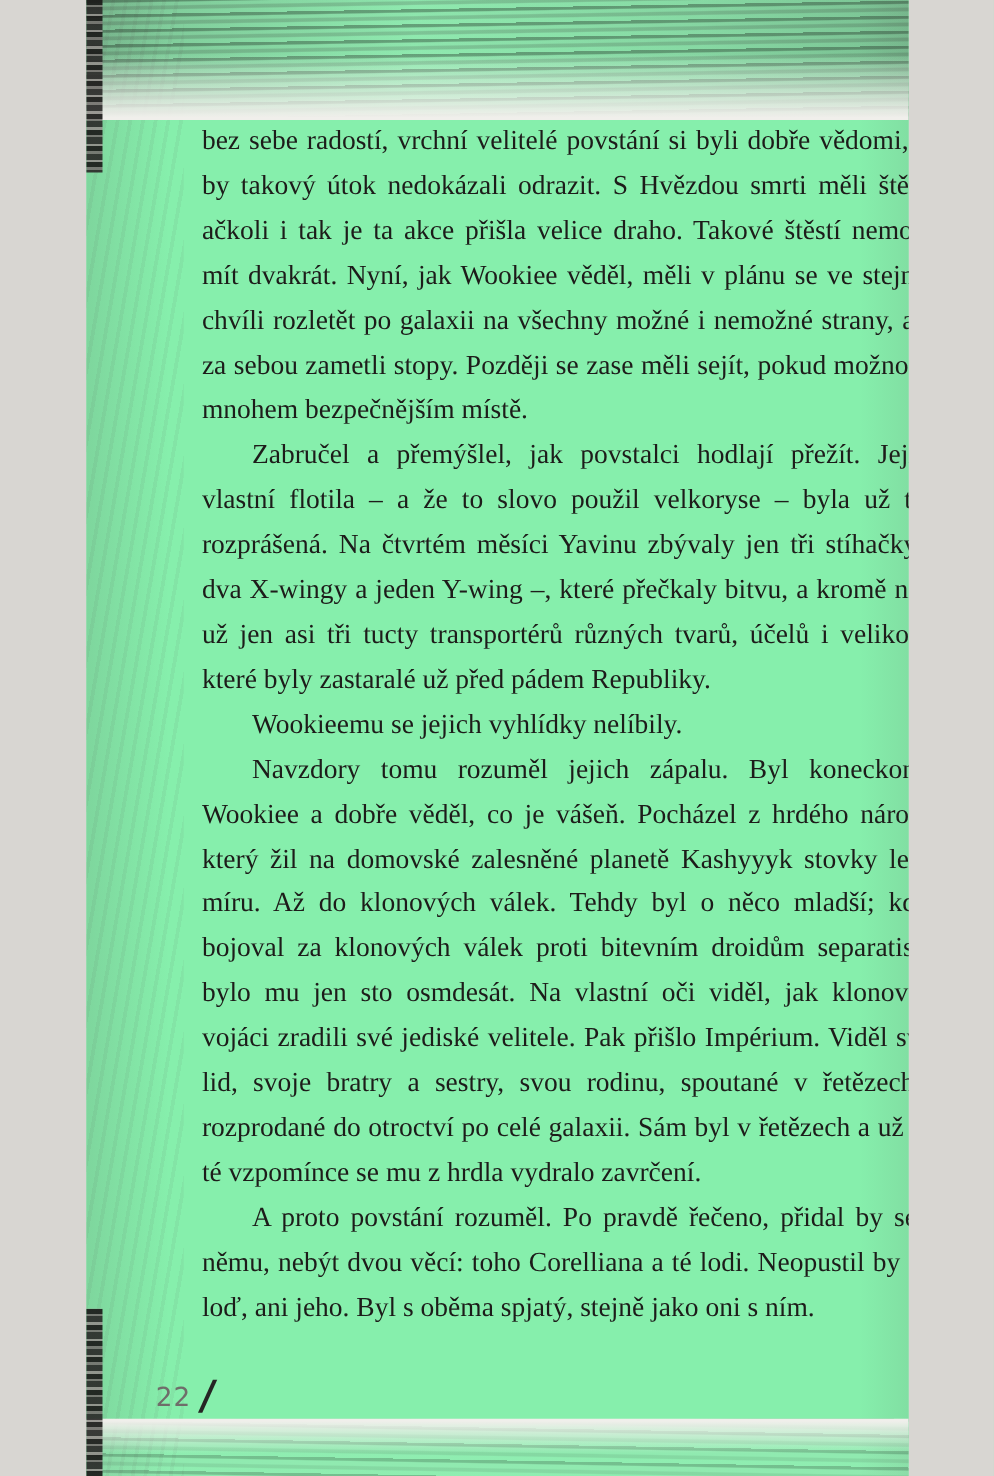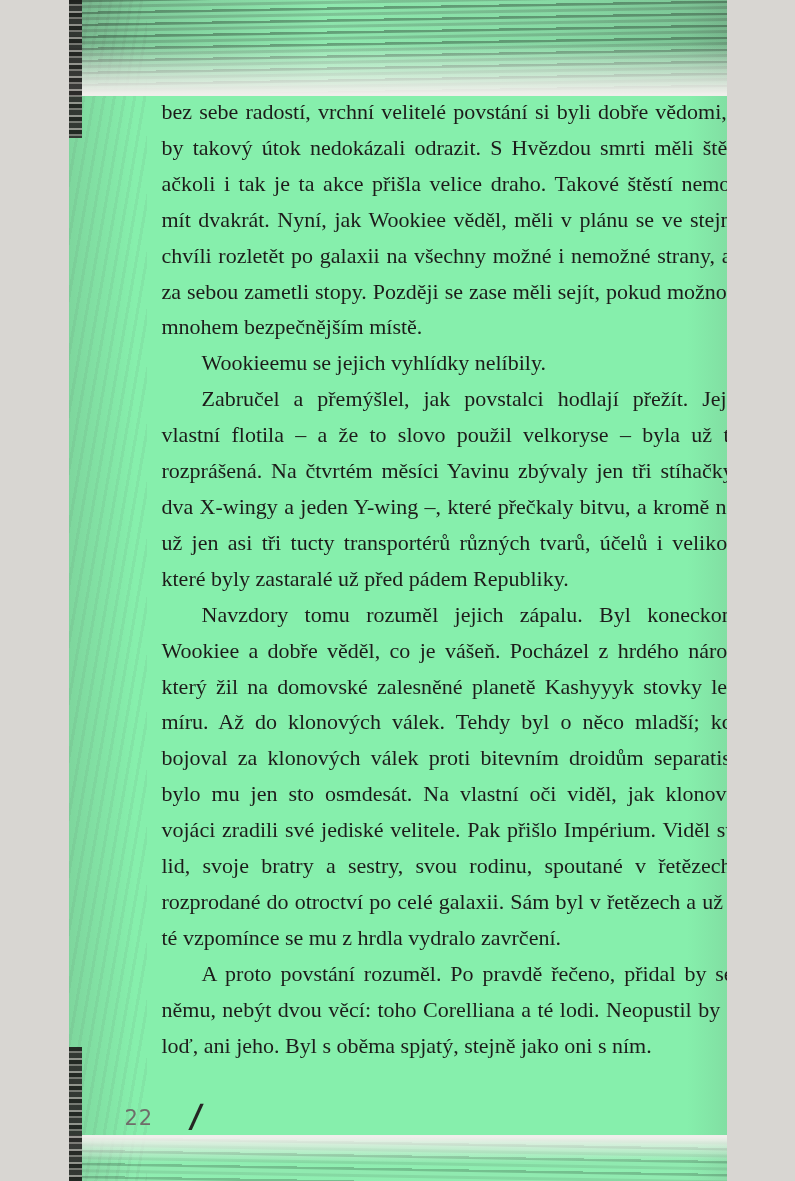--- a/index.html
+++ b/index.html
@@ -60,21 +60,20 @@
     font-size:22px;line-height:35.9px;color:#1d1c1a;
     text-align:justify;
   }
   .para{margin:0;}
   .para.indent{text-indent:40px;}
   
   .footer{
     position:absolute;left:56px;top:1101px;height:34px;
     display:flex;align-items:center;
     font-family:"DejaVu Sans","Liberation Sans",sans-serif;
-    gap:30px;
   }
   .page-num{font-size:21px;color:#6f6d6a;letter-spacing:1px;}
   .slash{
     font-size:32px;color:#262524;font-weight:bold;
     margin:0 3px 0 7px;transform:skewX(-8deg) translateY(-2px);
   }
   .book-title{
     font-size:16.5px;font-weight:bold;color:#161616;
     letter-spacing:1.7px;margin-left:4px;
   }
@@ -86,22 +85,22 @@
 
   <div class="edge-left"></div>
   <div class="edge-right"></div>
   <div class="streaks-top"></div>
   <div class="streaks-bottom"></div>
   <div class="barcode barcode-top"></div>
   <div class="barcode barcode-bottom"></div>
 
   <div class="body-text">
       <p class="para">bez sebe radostí, vrchní velitelé povstání si byli dobře vědomi, že by takový útok nedokázali odrazit. S Hvězdou smrti měli štěstí, ačkoli i tak je ta akce přišla velice draho. Takové štěstí nemohli mít dvakrát. Nyní, jak Wookiee věděl, měli v plánu se ve stejnou chvíli rozletět po galaxii na všechny možné i nemožné strany, aby za sebou zametli stopy. Později se zase měli sejít, pokud možno na mnohem bezpečnějším místě.</p>
+      <p class="para indent">Zabručel a přemýšlel, jak povstalci hodlají přežít. Jejich vlastní flotila – a že to slovo použil velkoryse – byla už teď rozprášená. Na čtvrtém měsíci Yavinu zbývaly jen tři stíhačky – dva X-wingy a jeden Y-wing –, které přečkaly bitvu, a kromě nich už jen asi tři tucty transportérů různých tvarů, účelů i velikostí, které byly zastaralé už před pádem Republiky.</p>
       <p class="para indent">Wookieemu se jejich vyhlídky nelíbily.</p>
-      <p class="para indent">Zabručel a přemýšlel, jak povstalci hodlají přežít. Jejich vlastní flotila – a že to slovo použil velkoryse – byla už teď rozprášená. Na čtvrtém měsíci Yavinu zbývaly jen tři stíhačky – dva X-wingy a jeden Y-wing –, které přečkaly bitvu, a kromě nich už jen asi tři tucty transportérů různých tvarů, účelů i velikostí, které byly zastaralé už před pádem Republiky.</p>
       <p class="para indent">Navzdory tomu rozuměl jejich zápalu. Byl koneckonců Wookiee a dobře věděl, co je vášeň. Pocházel z hrdého národa, který žil na domovské zalesněné planetě Kashyyyk stovky let v míru. Až do klonových válek. Tehdy byl o něco mladší; když bojoval za klonových válek proti bitevním droidům separatistů, bylo mu jen sto osmdesát. Na vlastní oči viděl, jak klonovaní vojáci zradili své jediské velitele. Pak přišlo Impérium. Viděl svůj lid, svoje bratry a sestry, svou rodinu, spoutané v řetězech a rozprodané do otroctví po celé galaxii. Sám byl v řetězech a už při té vzpomínce se mu z hrdla vydralo zavrčení.</p>
       <p class="para indent">A proto povstání rozuměl. Po pravdě řečeno, přidal by se k němu, nebýt dvou věcí: toho Corelliana a té lodi. Neopustil by ani loď, ani jeho. Byl s oběma spjatý, stejně jako oni s ním.</p>
     </div>
 
   <div class="footer">
     <span class="page-num">22</span>
     <span class="slash">/</span>
   </div>
 
 </div>

